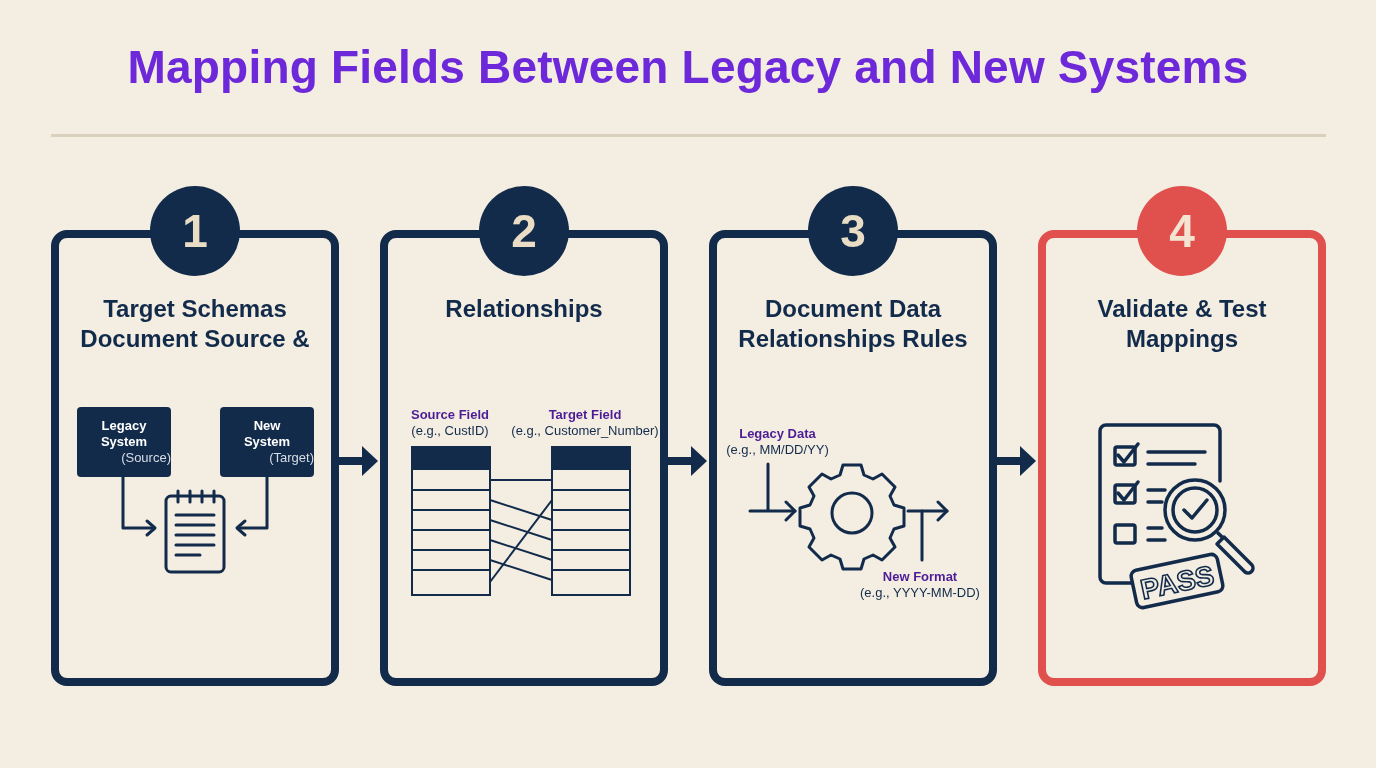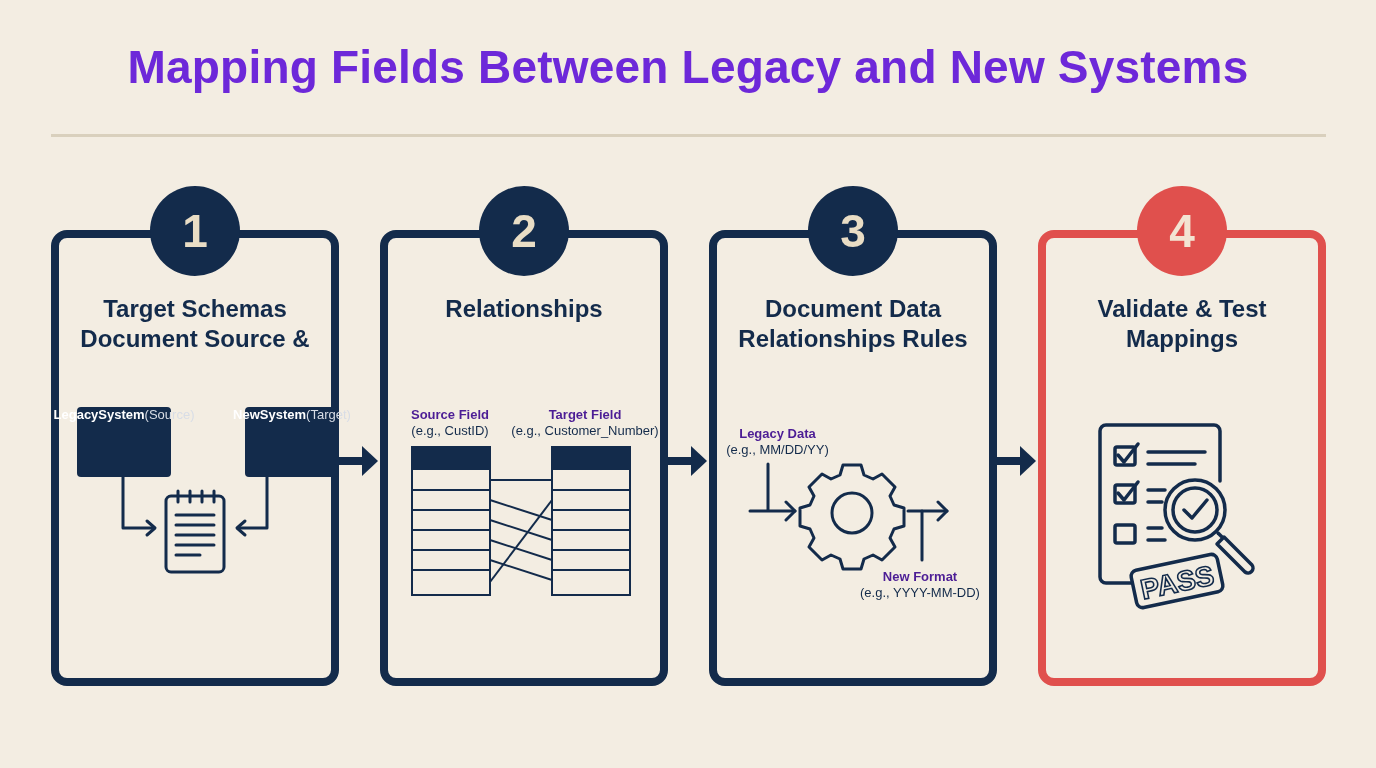--- a/index.html
+++ b/index.html
@@ -37,45 +37,45 @@
       text-align: center; font-size: 24px; font-weight: bold;
       line-height: 30px; color: #132b4b;
     }
     .arrow { position: absolute; top: 444px; }
     .small-bold { font-size: 13px; font-weight: bold; color: #4c1d95; }
     .small { font-size: 13px; color: #132b4b; }
     .sysbox {
       position: absolute; width: 94px; height: 70px; background: #132b4b;
       border-radius: 4px; color: #fff; text-align: center;
       font-size: 13px; line-height: 16px;
-      display: flex; flex-direction: row; justify-content: center;
+      display: flex; flex-direction: column; justify-content: center;
     }
     .sysbox .b { font-weight: bold; }
-    .sysbox .n { color: #d8dde6; }
+    .sysbox .n { color: #d8dde6; text-align: right; }
     .lbl { position: absolute; text-align: center; line-height: 16px; }
     svg { position: absolute; overflow: visible; }
   </style>
 </head>
 <body>
 
 <div class="title">Mapping Fields Between Legacy and New Systems</div>
 <div class="rule"></div>
 
 <div class="card" style="left:51px;"></div>
 <div class="badge" style="left:150px;">1</div>
 <div class="card-title" style="left:51px;">
   <div>Target Schemas</div>
   <div>Document Source &amp;</div>
 </div>
 <div class="sysbox" style="left:77px; top:407px;">
   <span class="b">Legacy</span>
   <span class="b">System</span>
   <span class="n">(Source)</span>
 </div>
-<div class="sysbox" style="left:220px; top:407px;margin-left:25px;">
+<div class="sysbox" style="left:220px; top:407px;">
   <span class="b">New</span>
   <span class="b">System</span>
   <span class="n">(Target)</span>
 </div>
 <svg style="left:0; top:0;" width="1376" height="768">
   <g fill="none" stroke="#132b4b" stroke-width="3" stroke-linecap="round" stroke-linejoin="round">
     <polyline points="123,477 123,528 153,528"></polyline>
     <polyline points="147,521 155,528 147,535"></polyline>
     <polyline points="267,477 267,528 238,528"></polyline>
     <polyline points="245,521 237,528 245,535"></polyline>

